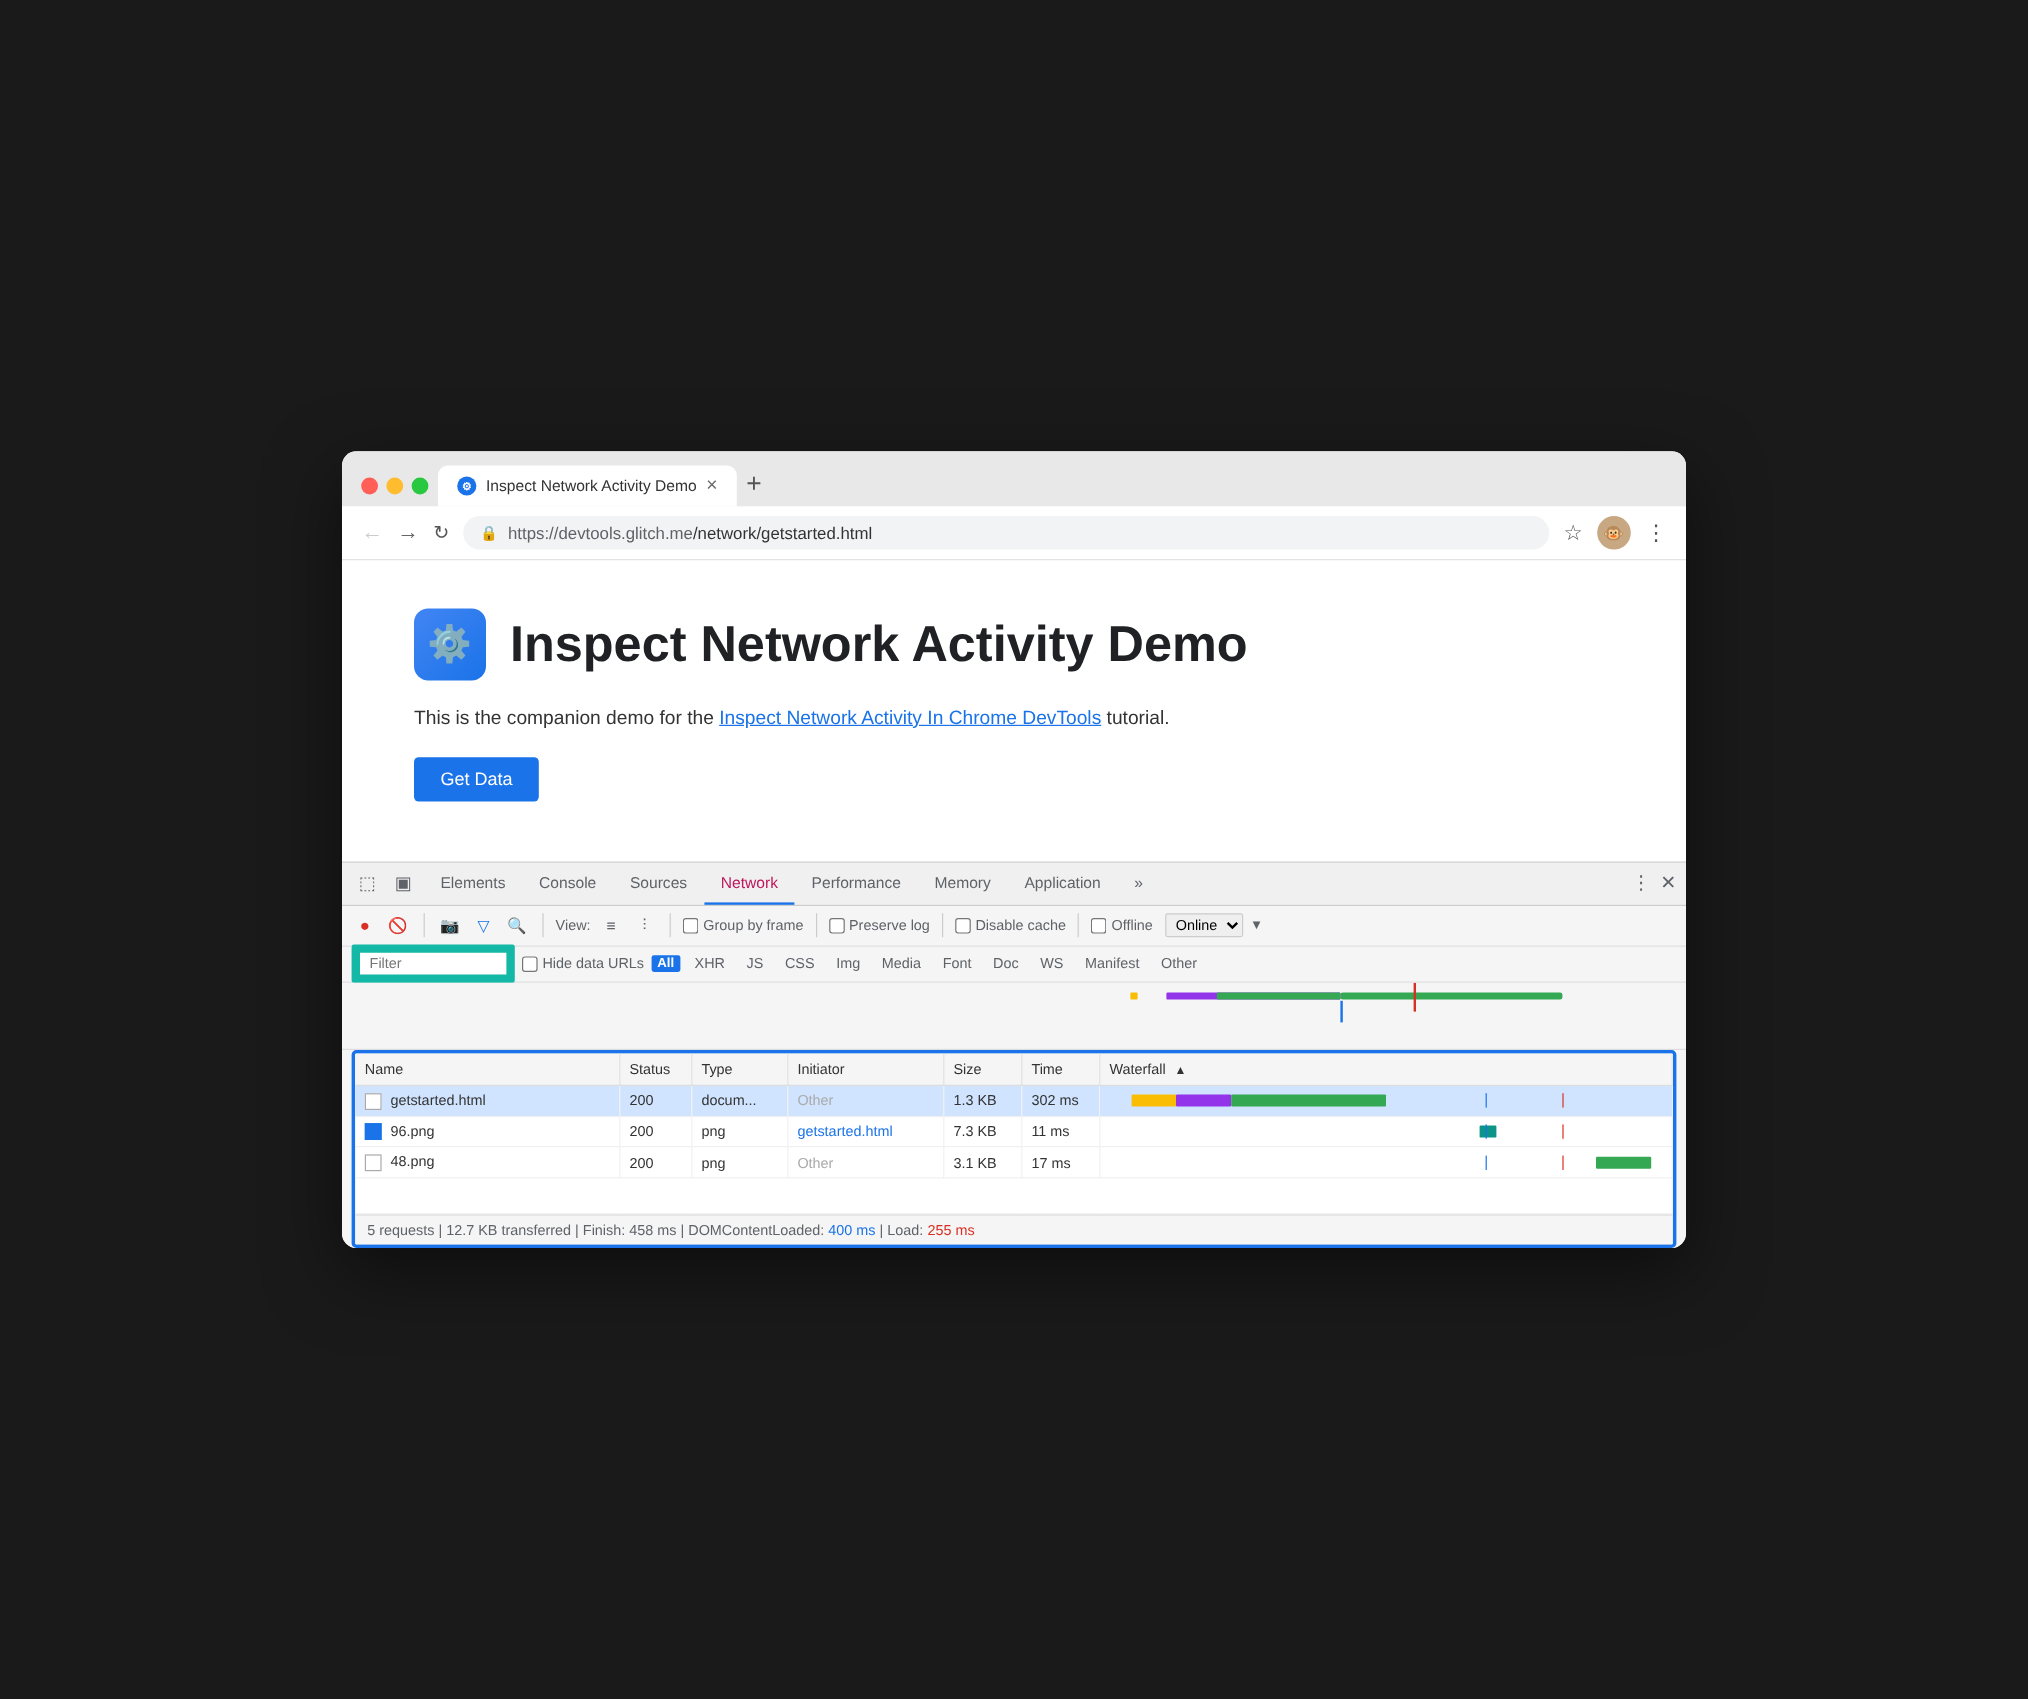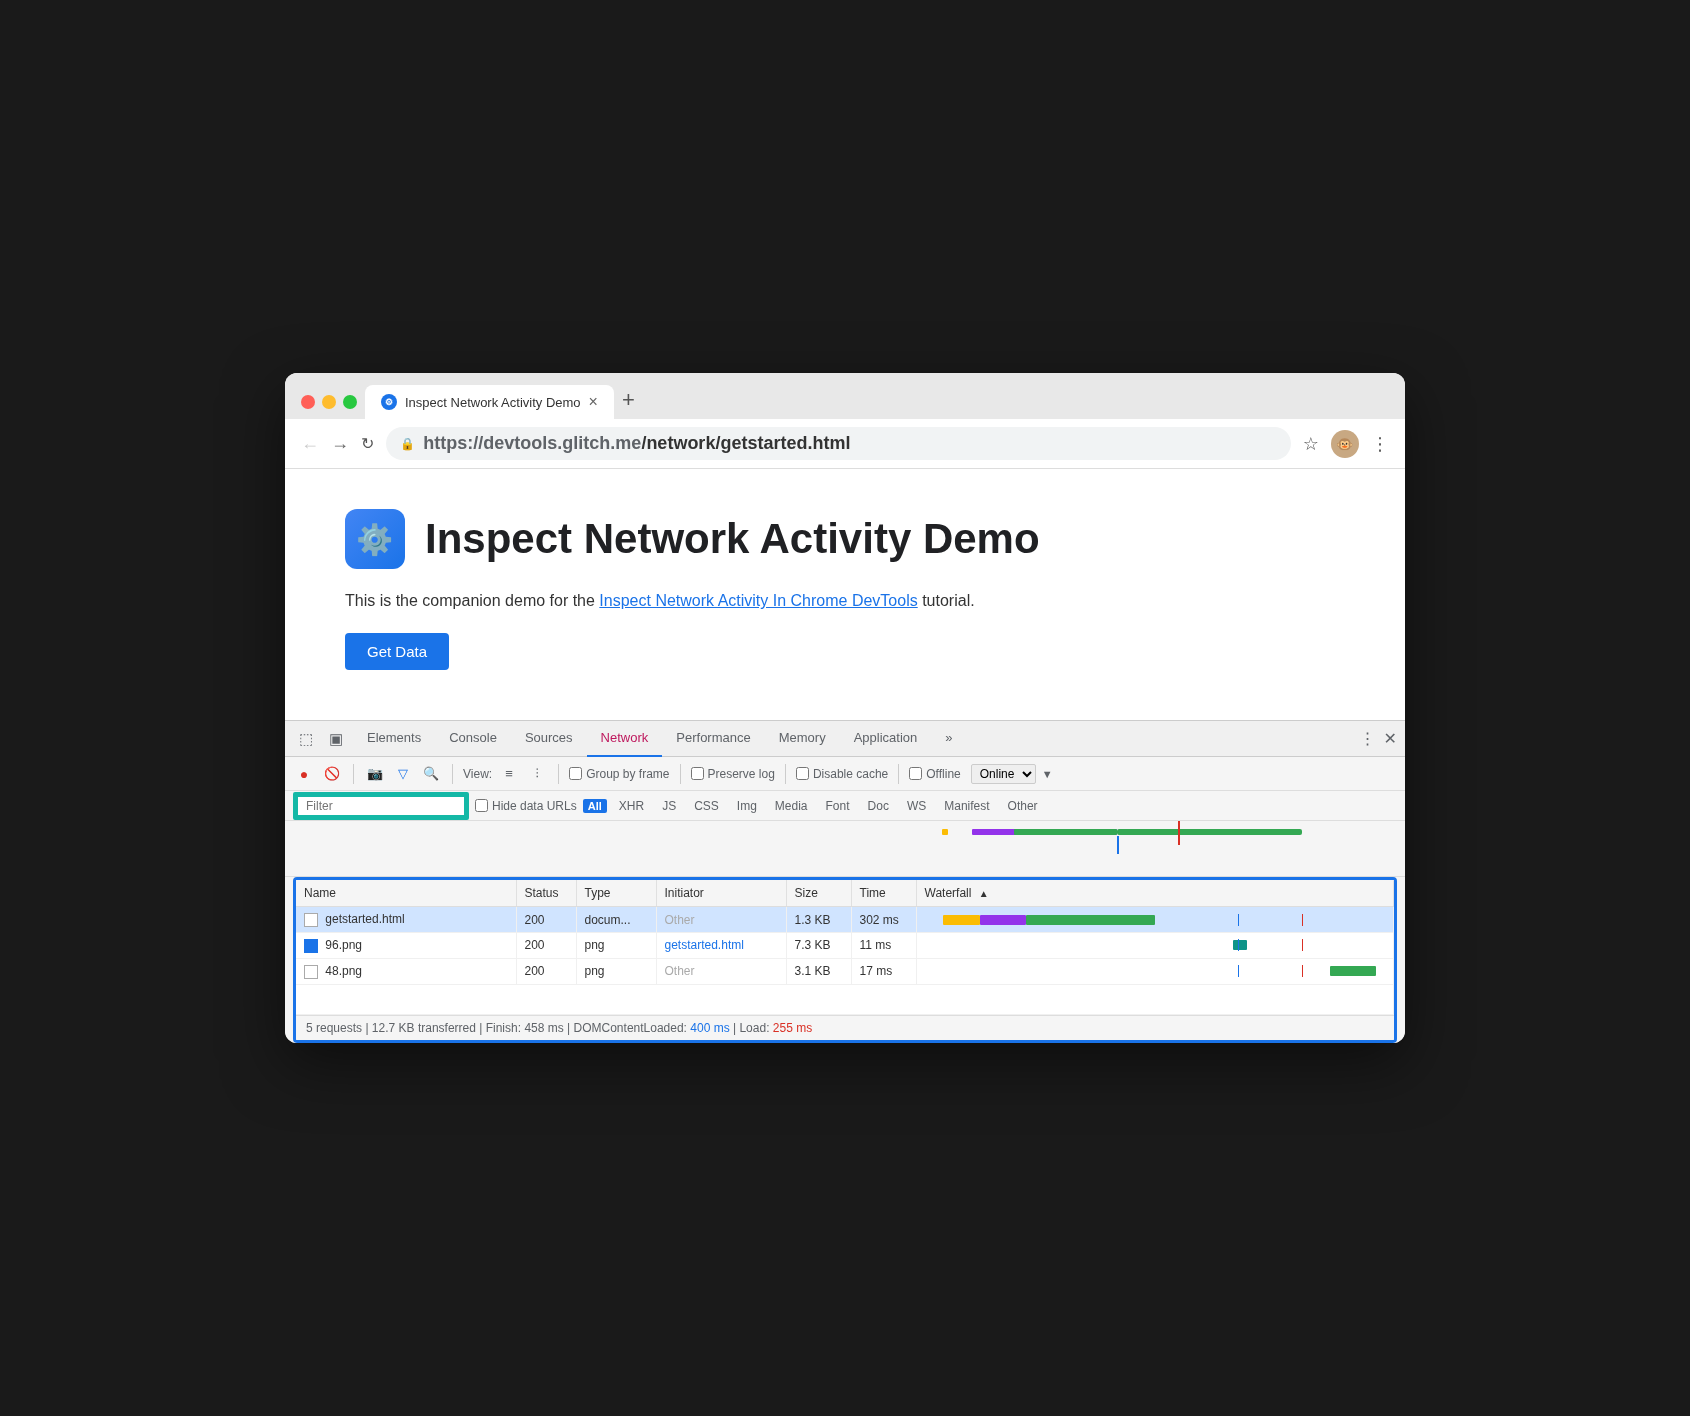--- a/index.html
+++ b/index.html
@@ -201,26 +201,26 @@
     .filter-bar {
       background: #f5f5f5;
       border-bottom: 1px solid #ddd;
       display: flex;
       align-items: center;
       padding: 4px 8px;
       gap: 6px;
       height: 30px;
     }
     .filter-input {
-      border: 5px solid #14b8a6;
+      border: 7px solid #14b8a6;
       border-radius: 2px;
       padding: 2px 8px;
       font-size: 12px;
       color: #333;
-      width: 176px;
+      width: 136px;
       outline: none;
       background: white;
     }
     .filter-checkbox { display: flex; align-items: center; gap: 4px; font-size: 12px; color: #5f6368; }
     .filter-badge {
       background: #1a73e8; color: white;
       border-radius: 2px; padding: 1px 5px; font-size: 11px; font-weight: 600;
     }
     .filter-type { font-size: 12px; color: #5f6368; cursor: pointer; padding: 0 6px; }
     
@@ -328,21 +328,21 @@
     </div>
     <div class="tab-new">+</div>
   </div>
 
   <div class="address-bar">
     <span class="nav-btn disabled">←</span>
     <span class="nav-btn">→</span>
     <span class="refresh-btn">↻</span>
     <div class="url-bar">
       <span class="lock-icon">🔒</span>
-      <span style="font-size:18px;color:#333;font-weight:bold;">
+      <span style="font-size:14px;color:#333;">
         <span style="color:#5f6368">https://devtools.glitch.me</span><span>/network/getstarted.html</span>
       </span>
     </div>
     <span class="star-btn">☆</span>
     <div class="profile-btn">🐵</div>
     <span class="menu-btn">⋮</span>
   </div>
 
   <div class="page-content">
     <div class="page-heading">

